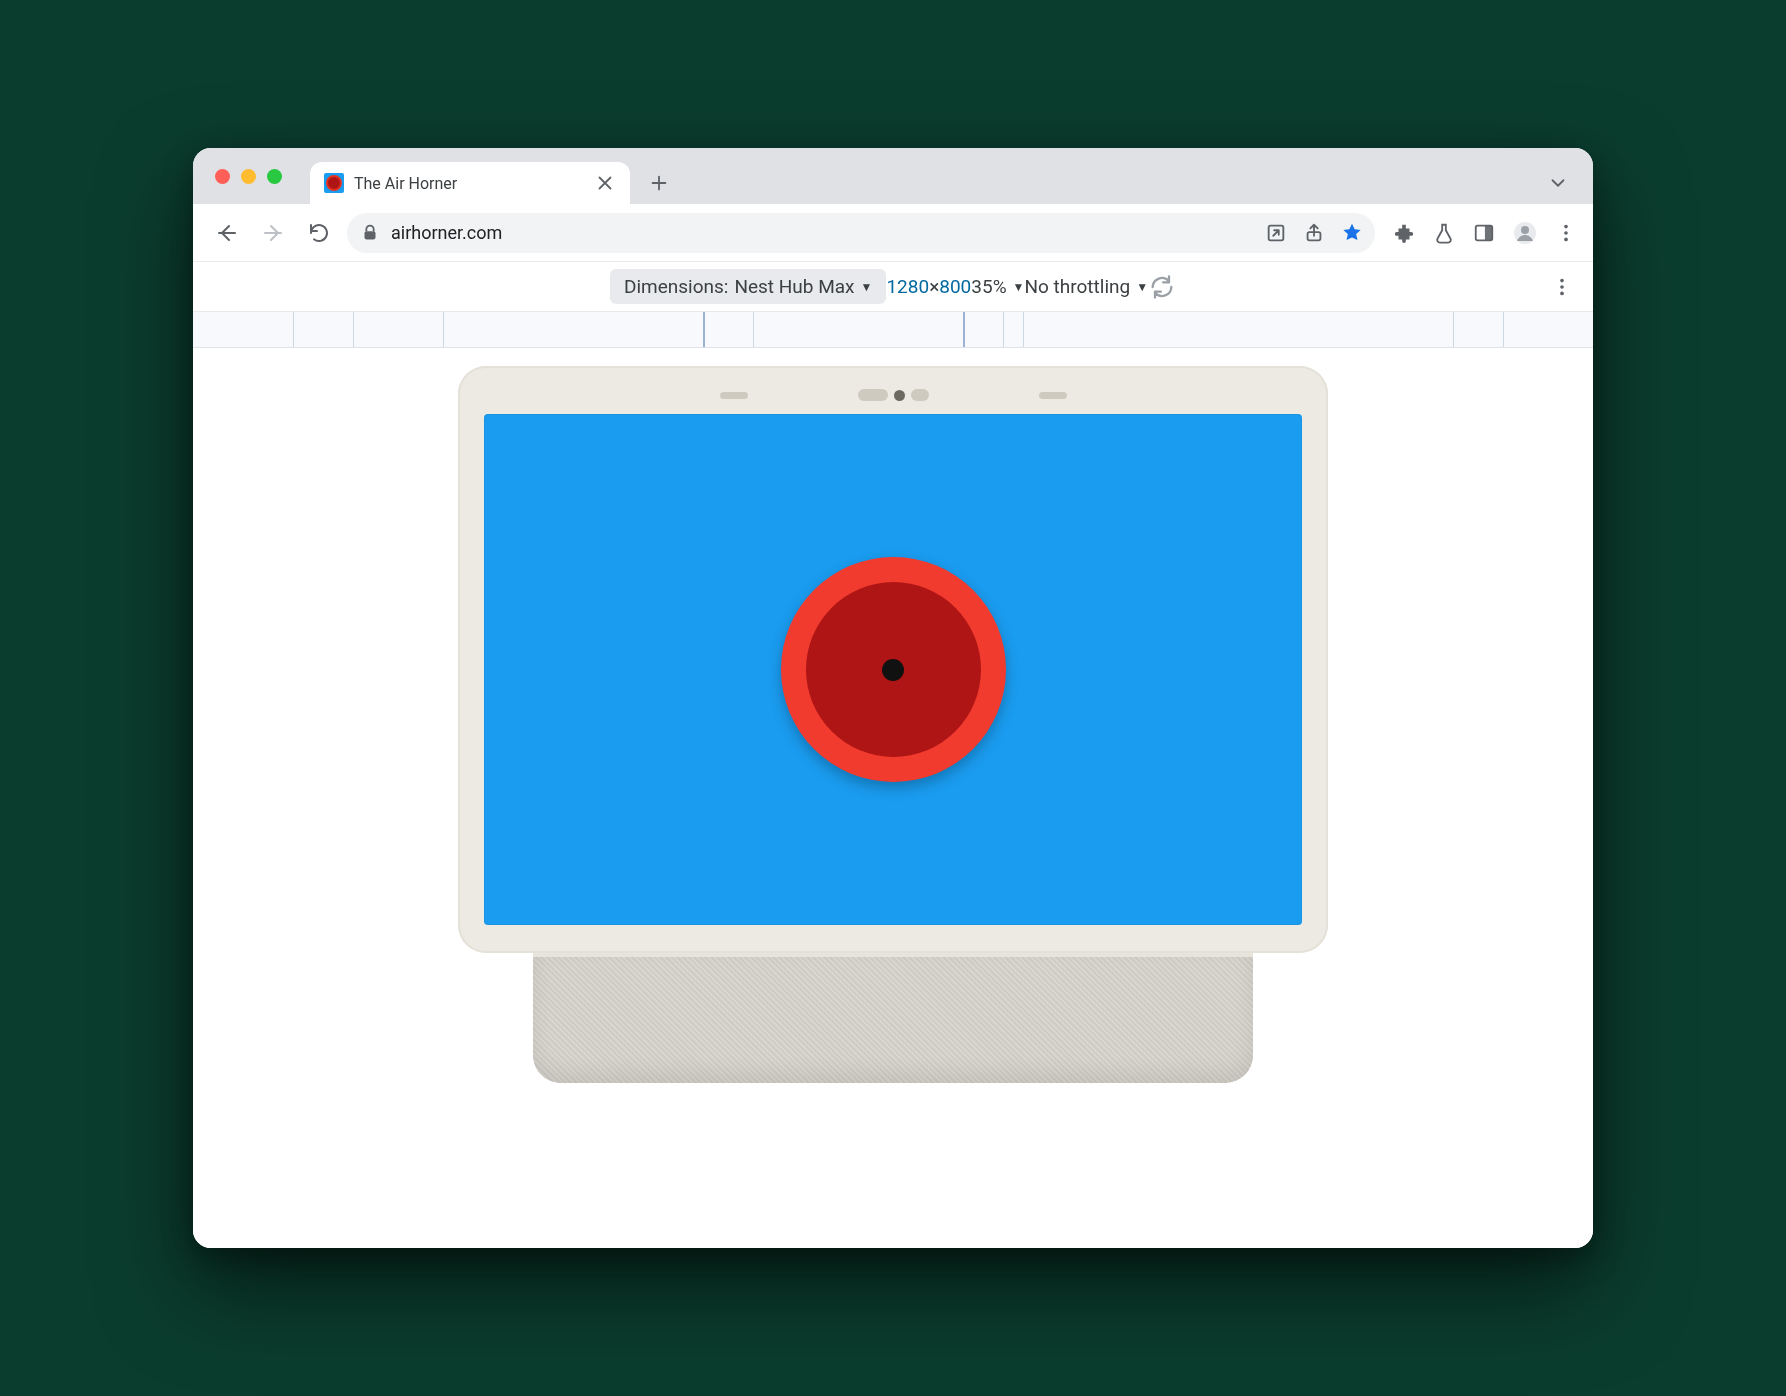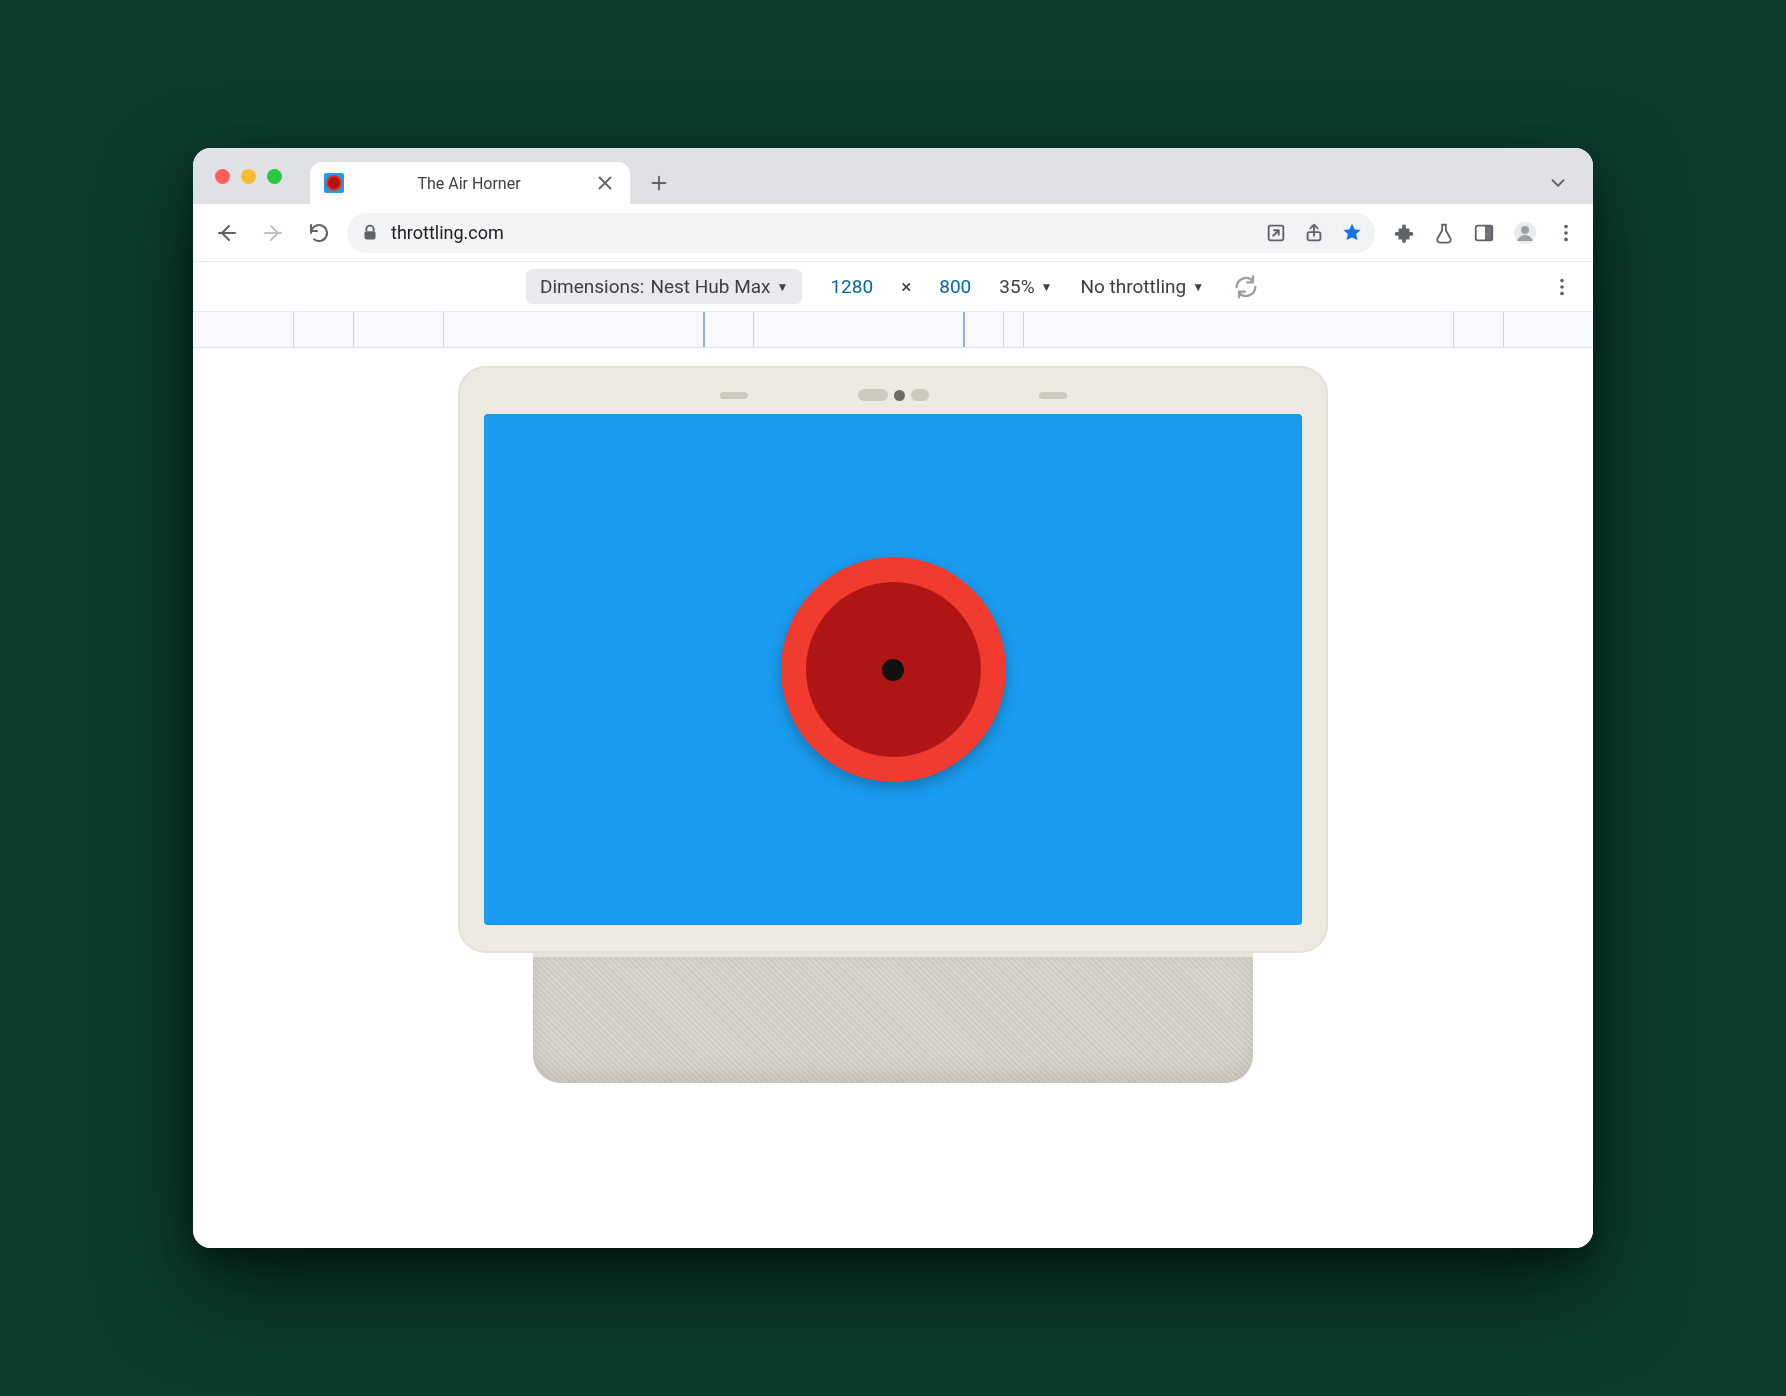--- a/index.html
+++ b/index.html
@@ -39,21 +39,20 @@
     border-radius: 12px 12px 0 0;
     height: 42px;
     width: 320px;
     display: flex;
     align-items: center;
     padding: 0 14px;
     gap: 10px;
     font-size: 16px;
     color: #3c4043;
     position: relative;
-    text-align: center;
   }
   .favicon {
     width: 20px; height: 20px; background:#1a9cf0; border-radius:2px;
     display:flex; align-items:center; justify-content:center;
   }
   .favicon::after{ content:""; width:12px; height:12px; border-radius:50%; background:#b01515; border:2px solid #e63220;}
   .tab-title { flex:1; white-space:nowrap; overflow:hidden; text-overflow:ellipsis; }
   .tab-close { color:#5f6368; font-size:18px; cursor:pointer; }
   .new-tab { width:34px; height:34px; display:flex; align-items:center; justify-content:center; color:#5f6368; font-size:22px; margin-left:12px; margin-bottom:4px; border-radius:50%;}
   .tab-strip .spacer{ flex:1; }
@@ -74,21 +73,21 @@
   }
   .addr .lock{ color:#5f6368; }
   .addr .url{ flex:1; }
   .addr .tail-icons{ display:flex; gap:16px; align-items:center; color:#5f6368;}
   .tool-icons{ display:flex; gap:18px; align-items:center; color:#5f6368; padding-left:8px;}
   .star-active{ color:#1a73e8; }
   
   .device-bar{
     height:50px; background:#fff;
     display:flex; align-items:center; justify-content:center;
-    gap:28px; font-size:19px; color:#3c4043;
+    font-size:19px; color:#3c4043;
     border-bottom:1px solid #e8eaed;
     position:relative;
   }
   .device-chip{
     background:#e8eaed; border-radius:6px; padding:6px 14px;
     display:flex; align-items:center; gap:6px; color:#3c4043;
   }
   .dim-input{ color:#0369a1; font-variant-numeric:tabular-nums; }
   .mult{ color:#3c4043; }
   .zoom,.throttle{ display:flex; align-items:center; gap:6px;justify-content:space-between; }
@@ -186,21 +185,21 @@
           <path d="M4 12a8 8 0 1 1 3 6.3M4 4v6h6" stroke="currentColor" stroke-width="2" fill="none" stroke-linecap="round" stroke-linejoin="round"></path>
         </svg>
     </div>
     <div class="addr">
       <span class="lock">
         <svg class="ico" viewBox="0 0 24 24">
             <rect x="6" y="10" width="12" height="9" rx="2" fill="currentColor"></rect>
             <path d="M8 10V8a4 4 0 0 1 8 0v2" stroke="currentColor" stroke-width="2" fill="none"></path>
           </svg>
       </span>
-      <span class="url">throttling.com</span>
+      <span class="url">airhorner.com</span>
       <span class="tail-icons">
         <span>
           <svg class="ico" viewBox="0 0 24 24">
               <rect x="4" y="4" width="16" height="16" rx="2" stroke="currentColor" stroke-width="2" fill="none"></rect>
               <path d="M9 15l6-6M15 9v5M15 9h-5" stroke="currentColor" stroke-width="2" fill="none" stroke-linecap="round"></path>
             </svg>
         </span>
         <span>
           <svg class="ico" viewBox="0 0 24 24">
               <path d="M12 3v12M8 7l4-4 4 4" stroke="currentColor" stroke-width="2" fill="none" stroke-linecap="round" stroke-linejoin="round"></path>

